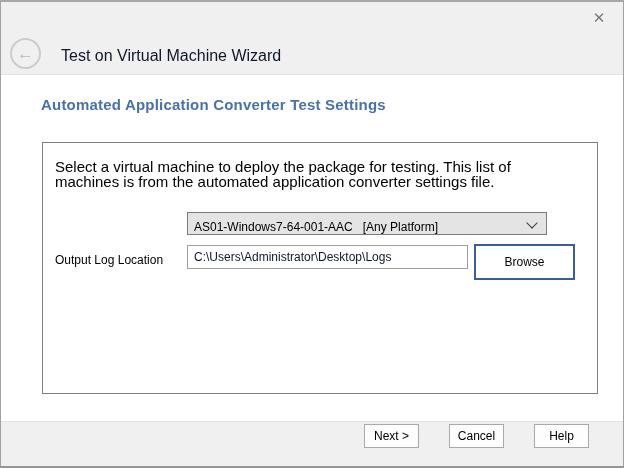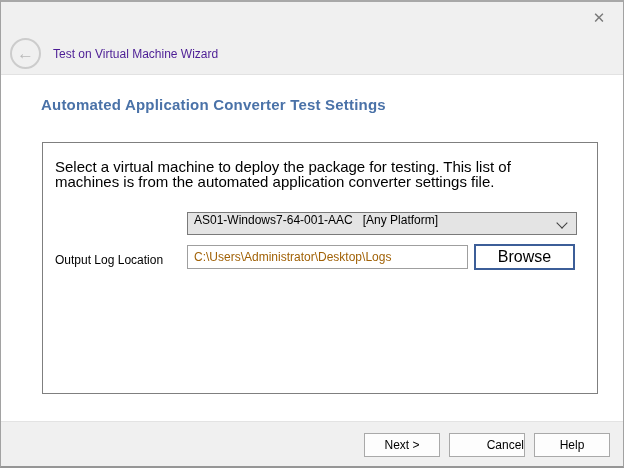--- a/index.html
+++ b/index.html
@@ -27,22 +27,22 @@
     cursor:default; padding:0;
   }
   .back-btn {
     position:absolute; left:9px; top:36px;
     width:31px; height:31px; border-radius:50%;
     border:2px solid #cccccc; background:transparent;
     color:#b9b9b9; font-size:17px; line-height:27px; text-align:center;
     padding:0;
   }
   .wizard-title {
-    position:absolute; left:52px; top:45px;
-    font-size:12px; color:#4c1d95;
+    position:absolute; left:60px; top:45px;
+    font-size:16px; color:#0f172a;
   }
   
   .page-heading {
     position:absolute; left:40px; top:94px;
     font-size:15px; font-weight:600; color:#4a72a8;
     letter-spacing:0.2px;
     text-align:right;
   }
   
   .groupbox {
@@ -53,62 +53,62 @@
   }
   .desc {
     position:absolute; left:12px; top:16px; width:522px;
     font-size:15px; line-height:15px; color:#000000;
   }
   .lbl { position:absolute; left:12px; font-size:12px; color:#000000; }
   .lbl-vm  { top:76px; }
   .lbl-log { top:110px; }
   .combo {
     position:absolute; left:144px; top:69px;
-    width:390px; height:23px;
+    width:360px; height:23px;
     background:#e4e4e4; border:1px solid #7a7a7a;
-    display:flex; align-items:flex-start;
+    display:flex; align-items:flex-end;
   }
   .combo-text {
     padding-left:6px; font-size:12px; color:#000000;
     white-space:pre; overflow:hidden;
   }
   .chev {
     position:absolute; right:10px; top:6px;
     width:8px; height:8px;
     border-right:1px solid #3f3f3f; border-bottom:1px solid #3f3f3f;
     transform:rotate(45deg);
   }
   .input {
     position:absolute; left:144px; top:102px;
     width:281px; height:24px;
     border:1px solid #9f9f9f; background:#ffffff;
     font-family:"Liberation Sans", sans-serif;
-    font-size:12px; color:#a16207; padding:0 6px; outline:none;
+    font-size:12px; color:#0f172a; padding:0 6px; outline:none;
   }
   .browse {
     position:absolute; left:431px; top:101px;
-    width:101px; height:26px;
+    width:101px; height:36px;
     background:#ffffff; border:2px solid #3c5e98;
     font-family:"Liberation Sans", sans-serif;
-    font-size:16px; color:#000000; padding:0;
+    font-size:12px; color:#000000; padding:0;
   }
   
   .footer {
     position:absolute; left:0; bottom:0; width:100%; height:45px;
     background:#f0f0f0; border-top:1px solid #e3e3e3;
   }
   .btn {
-    position:absolute; top:11px;
-    width:76px; height:24px;
+    position:absolute; top:2px;
+    width:55px; height:24px;
     background:#fdfdfd; border:1px solid #a9a9a9;
     font-family:"Liberation Sans", sans-serif;
     font-size:12px; color:#000000; padding:0;
   }
   .btn-next   { left:363px; }
-  .btn-cancel { left:448px;text-align:right; }
+  .btn-cancel { left:448px; }
   .btn-help   { left:533px; }
 </style>
 </head>
 <body>
 
 <div class="window">
 
   <div class="header">
     <button class="back-btn"><span>←</span></button>
     <div class="wizard-title">Test on Virtual Machine Wizard</div>

